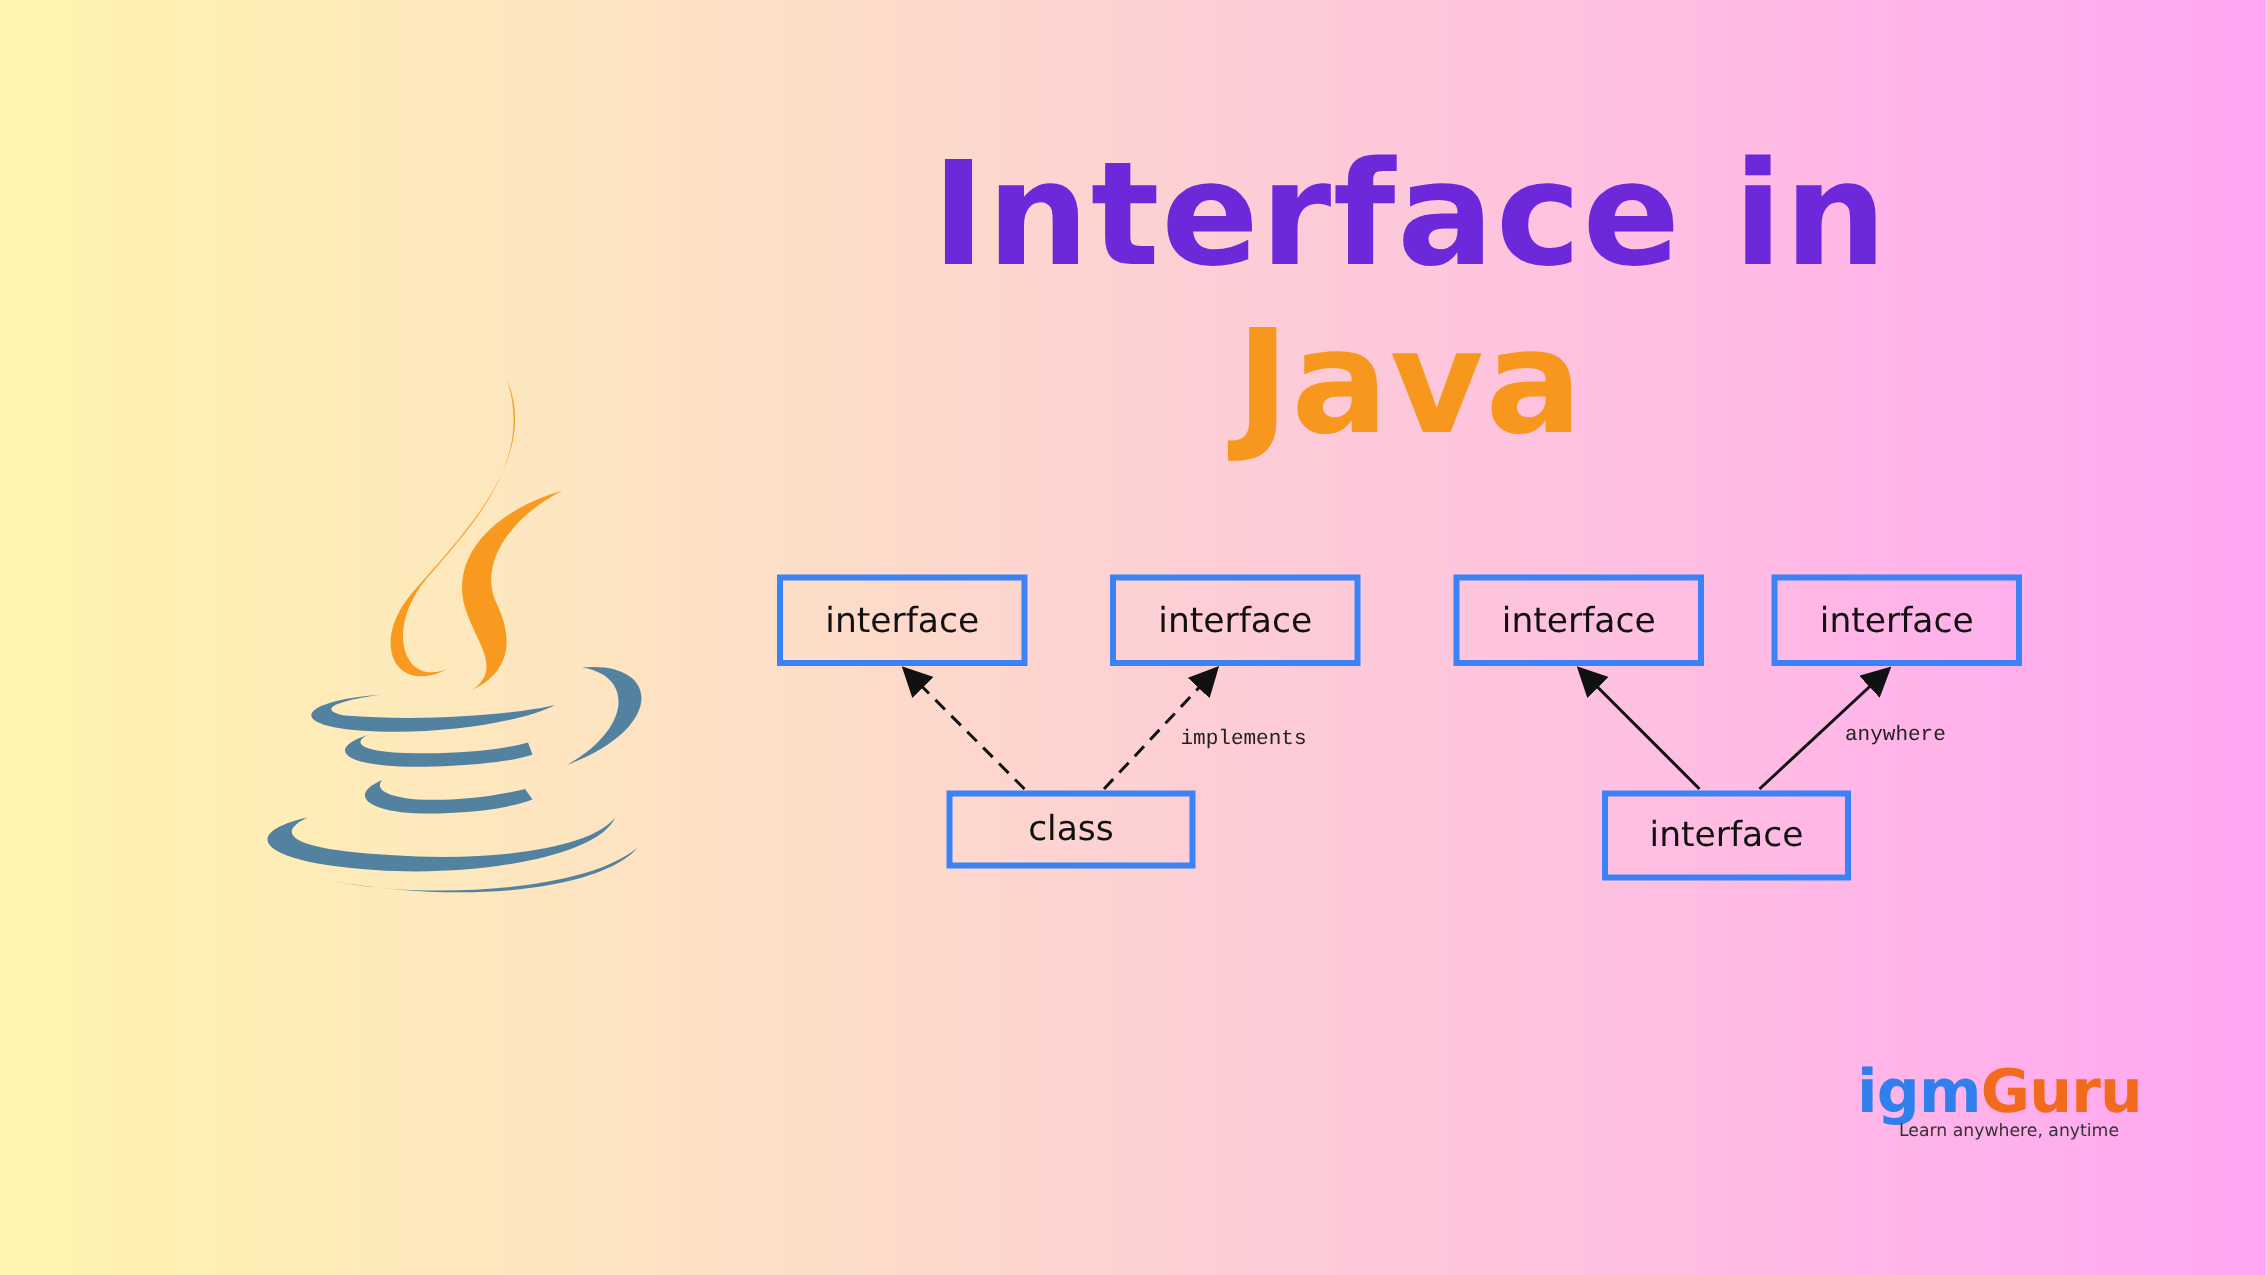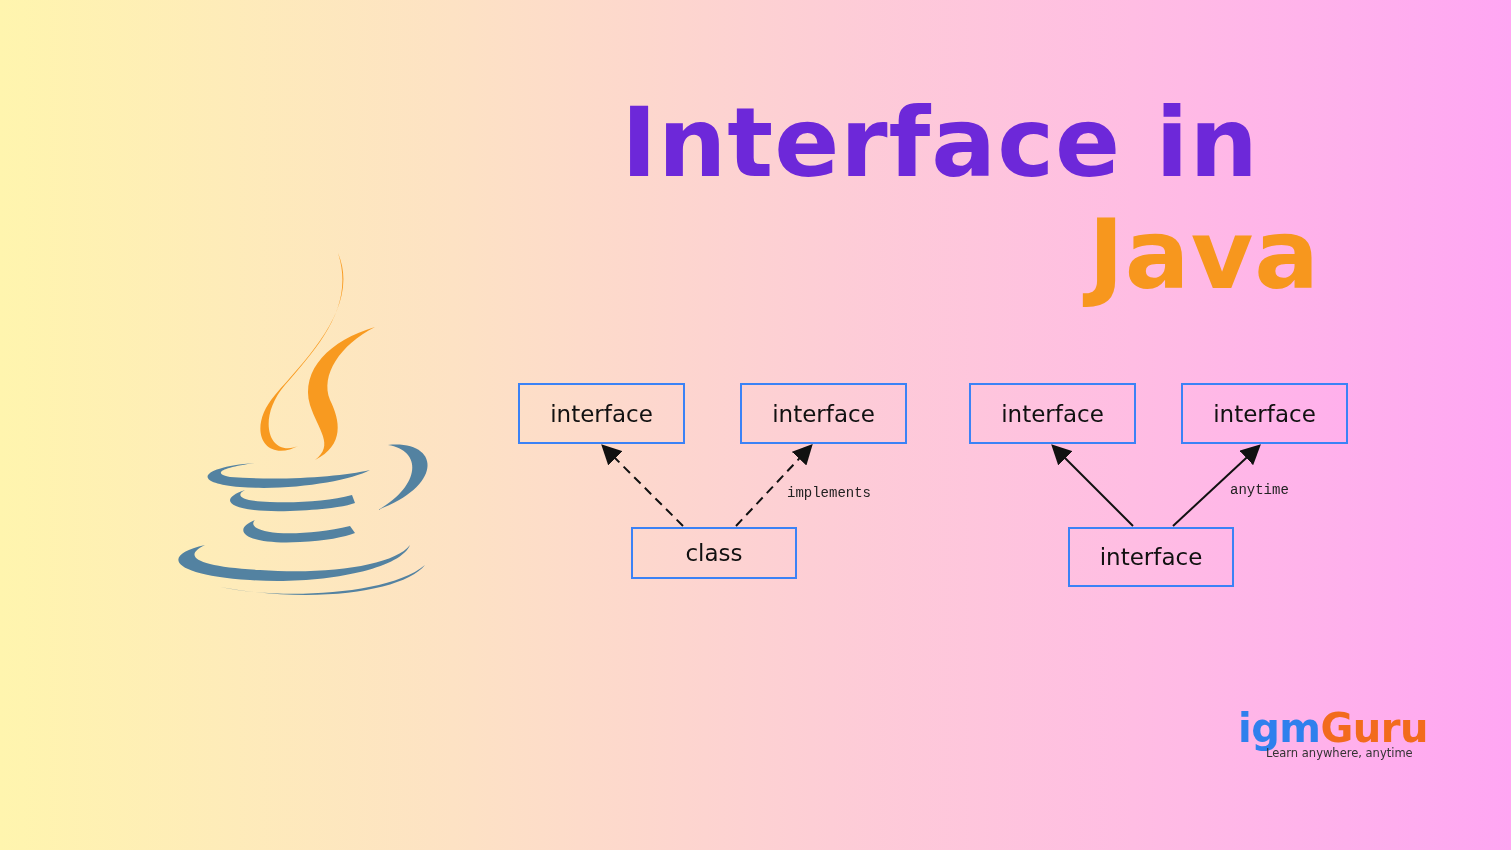--- a/index.html
+++ b/index.html
@@ -7,25 +7,25 @@
     width:1511px; height:850px; overflow:hidden; position:relative;
     background: linear-gradient(90deg, #fff5ae 0%, #fde2c4 30%, #fdcdd6 55%, #ffbde3 75%, #ffa6f3 100%);
     font-family: "DejaVu Sans", sans-serif;
   }
   .title {
     position:absolute; left:560px; width:760px; text-align:center;
     font-family: "DejaVu Sans", sans-serif; font-weight:bold;
     letter-spacing:1px;
   }
   .t1 { top:88px; font-size:96px; color:#6d28d9; line-height:110px; }
-  .t2 { top:200px; font-size:96px; color:#f7971e; line-height:110px;text-align:right; }
+  .t2 { top:200px; font-size:96px; color:#f7971e; line-height:110px; }
   .logo { position:absolute; left:160px; top:245px; width:290px; height:370px; }
   .diagram { position:absolute; left:0; top:0; width:1511px; height:850px; pointer-events:none; }
   .box {
-    position:absolute; border:2px solid #3b82f6; box-sizing:border-box;
+    position:absolute; border:4px solid #3b82f6; box-sizing:border-box;
     display:flex; align-items:center; justify-content:center;
     font-family:"DejaVu Sans", sans-serif; font-size:23px; color:#111;
     pointer-events:auto;
   }
   .lbl {
     position:absolute; font-family:Liberation Mono, monospace; font-size:14px; color:#222;
   }
   .brand { position:absolute; left:1238px; top:706px; }
   .brand-name { font-family:"DejaVu Sans", sans-serif; font-weight:bold; font-size:40px; line-height:44px; letter-spacing:-0.5px; }
   .brand-name .a { color:#2f80ed; }
@@ -64,20 +64,20 @@
 </svg>
 
 <div class="box" style="left:518px;top:383px;width:167px;height:61px;">interface</div>
 <div class="box" style="left:740px;top:383px;width:167px;height:61px;">interface</div>
 <div class="box" style="left:631px;top:527px;width:166px;height:52px;">class</div>
 <div class="lbl" style="left:787px;top:485px;">implements</div>
 
 <div class="box" style="left:969px;top:383px;width:167px;height:61px;">interface</div>
 <div class="box" style="left:1181px;top:383px;width:167px;height:61px;">interface</div>
 <div class="box" style="left:1068px;top:527px;width:166px;height:60px;">interface</div>
-<div class="lbl" style="left:1230px;top:482px;">anytime</div>
+<div class="lbl" style="left:1230px;top:482px;">anywhere</div>
 
 <div class="brand">
   <div class="brand-name">
     <span class="a">igm</span><span class="b">Guru</span>
   </div>
   <div class="tagline">Learn anywhere, anytime</div>
 </div>
 
 </body></html>

